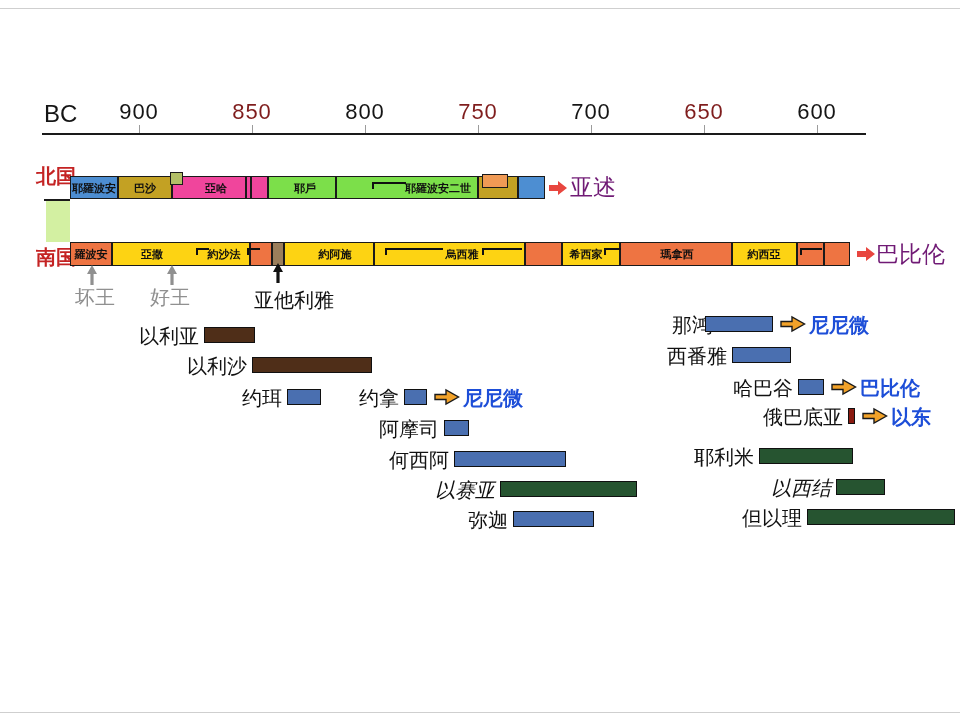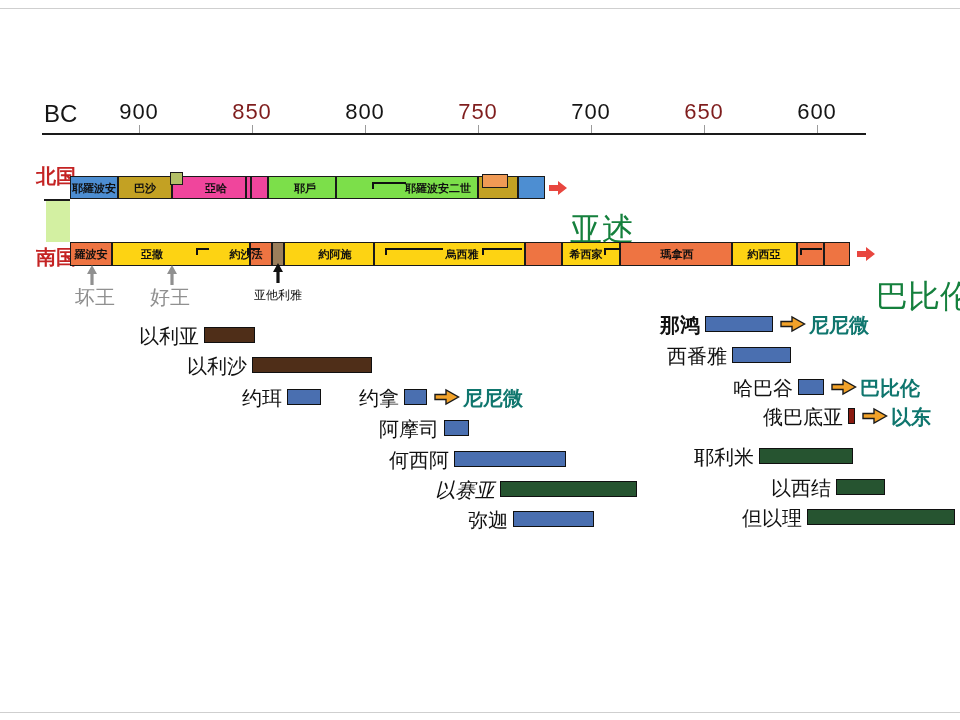--- a/index.html
+++ b/index.html
@@ -10,26 +10,26 @@
   .axis-num.gray{color:#7f1d1d;}
   .axis-bc{position:absolute;font-size:24px;color:#151515;}
   .tickmark{position:absolute;width:1px;height:9px;background:#9b9b9b;}
   .axis-line{position:absolute;background:#1a1a1a;}
   .side-label{position:absolute;font-size:20px;font-weight:bold;color:#c42323;white-space:nowrap;}
   .seg{position:absolute;border:1px solid #1a1a1a;box-sizing:border-box;}
   .seg-label{position:absolute;transform:translate(-50%,-50%);font-size:11px;font-weight:bold;color:#101010;white-space:nowrap;}
   .divider{position:absolute;background:#1a1a1a;}
   .bracket{position:absolute;border-top:2px solid #101010;border-left:2px solid #101010;box-sizing:border-box;}
   .overlay-box{position:absolute;border:1px solid #1a1a1a;box-sizing:border-box;}
-  .big-dest{position:absolute;font-size:32px;color:#15803d;white-space:nowrap;margin-top:36px;}
+  .big-dest{position:absolute;font-size:23px;color:#701a75;white-space:nowrap;}
   .legend-text{position:absolute;font-size:20px;color:#909090;white-space:nowrap;}
-  .legend-text.black{color:#111111;font-size:12px;}
+  .legend-text.black{color:#111111;font-size:20px;}
   .p-name{position:absolute;font-size:20px;color:#111111;white-space:nowrap;text-align:right;}
   .p-bar{position:absolute;border:1px solid #101010;box-sizing:border-box;}
-  .p-dest{position:absolute;font-size:20px;font-weight:bold;color:#0f766e;white-space:nowrap;}
+  .p-dest{position:absolute;font-size:20px;font-weight:bold;color:#1d4ed8;white-space:nowrap;}
   .tex{background-image:radial-gradient(rgba(0,0,0,.5) 1px, rgba(0,0,0,0) 1.7px),radial-gradient(rgba(255,255,255,.22) 1px, rgba(0,0,0,0) 1.7px);background-size:6px 5px,9px 7px;}
 </style>
 </head>
 <body>
 
 <div id="stage">
   <div class="hline" style="top:8px"></div>
   <div class="hline" style="top:712px"></div>
 
   <span class="axis-bc" style="left:44px;top:100px">BC</span>
@@ -88,21 +88,21 @@
     <div class="divider" style="position: absolute; left: 373px; top: 242px; width: 2px; height: 24px;"></div>
     <div class="divider" style="position: absolute; left: 823px; top: 242px; width: 2px; height: 24px;"></div>
     <div class="bracket" style="position: absolute; left: 196px; top: 248px; width: 13px; height: 7px;"></div>
     <div class="bracket" style="position: absolute; left: 247px; top: 248px; width: 13px; height: 7px;"></div>
     <div class="bracket" style="position: absolute; left: 385px; top: 248px; width: 58px; height: 7px;"></div>
     <div class="bracket" style="position: absolute; left: 482px; top: 248px; width: 40px; height: 7px;"></div>
     <div class="bracket" style="position: absolute; left: 604px; top: 248px; width: 17px; height: 7px;"></div>
     <div class="bracket" style="position: absolute; left: 800px; top: 248px; width: 22px; height: 7px;"></div>
     <div class="seg-label" style="position: absolute; left: 91px; top: 254px;">羅波安</div>
     <div class="seg-label" style="position: absolute; left: 152px; top: 254px;">亞撒</div>
-    <div class="seg-label" style="position: absolute; left: 224px; top: 254px; margin-left: 22px;">約沙法</div>
+    <div class="seg-label" style="position: absolute; left: 224px; top: 254px;">約沙法</div>
     <div class="seg-label" style="position: absolute; left: 335px; top: 254px;">約阿施</div>
     <div class="seg-label" style="position: absolute; left: 462px; top: 254px;">烏西雅</div>
     <div class="seg-label" style="position: absolute; left: 586px; top: 254px; font-family: Liberation Mono, monospace;">希西家</div>
     <div class="seg-label" style="position: absolute; left: 677px; top: 254px;">瑪拿西</div>
     <div class="seg-label" style="position: absolute; left: 764px; top: 254px;">約西亞</div>
     <div style="position: absolute; left: 46px; top: 201px; width: 24px; height: 41px; background: rgb(211, 240, 162);"></div>
     <div class="divider" style="position: absolute; left: 44px; top: 199px; width: 26px; height: 2px;"></div>
     <div style="position: absolute; left: 548px; top: 180px; width: 20px; height: 16px;"><svg width="20" height="16" viewBox="0 0 20 16">
         <path d="M1 5 H10 V1 L19 8 L10 15 V11 H1 Z" fill="#e8463f"></path>
       </svg></div>
@@ -131,21 +131,21 @@
       </svg></div>
     <div class="p-dest" style="position: absolute; left: 463px; top: 385px;">尼尼微</div>
     <div class="p-name" style="position: absolute; right: 521px; top: 416px;">阿摩司</div>
     <div class="p-bar tex" style="position: absolute; left: 444px; top: 420px; width: 25px; height: 16px; background: rgb(74, 111, 176);"></div>
     <div class="p-name" style="position: absolute; right: 511px; top: 447px;">何西阿</div>
     <div class="p-bar tex" style="position: absolute; left: 454px; top: 451px; width: 112px; height: 16px; background: rgb(74, 111, 176);"></div>
     <div class="p-name" style="position: absolute; right: 465px; top: 477px; font-style: italic;">以赛亚</div>
     <div class="p-bar tex" style="position: absolute; left: 500px; top: 481px; width: 137px; height: 16px; background: rgb(38, 84, 48);"></div>
     <div class="p-name" style="position: absolute; right: 452px; top: 507px;">弥迦</div>
     <div class="p-bar tex" style="position: absolute; left: 513px; top: 511px; width: 81px; height: 16px; background: rgb(74, 111, 176);"></div>
-    <div class="p-name" style="position: absolute; right: 260px; top: 312px; font-weight: bold;">那鸿</div>
+    <div class="p-name" style="position: absolute; right: 248px; top: 312px;">那鸿</div>
     <div class="p-bar tex" style="position: absolute; left: 705px; top: 316px; width: 68px; height: 16px; background: rgb(74, 111, 176);"></div>
     <div style="position: absolute; left: 780px; top: 315px; width: 26px; height: 18px;"><svg width="26" height="18" viewBox="0 0 26 18">
         <path d="M1 6.5 H12 V2 L24.5 9 L12 16 V11.5 H1 Z" fill="#f2a229" stroke="#1a1a1a" stroke-width="1.4"></path>
       </svg></div>
     <div class="p-dest" style="position: absolute; left: 809px; top: 312px;">尼尼微</div>
     <div class="p-name" style="position: absolute; right: 233px; top: 343px;">西番雅</div>
     <div class="p-bar tex" style="position: absolute; left: 732px; top: 347px; width: 59px; height: 16px; background: rgb(74, 111, 176);"></div>
     <div class="p-name" style="position: absolute; right: 167px; top: 375px;">哈巴谷</div>
     <div class="p-bar tex" style="position: absolute; left: 798px; top: 379px; width: 26px; height: 16px; background: rgb(74, 111, 176);"></div>
     <div style="position: absolute; left: 831px; top: 378px; width: 26px; height: 18px;"><svg width="26" height="18" viewBox="0 0 26 18">
@@ -153,17 +153,17 @@
       </svg></div>
     <div class="p-dest" style="position: absolute; left: 860px; top: 375px;">巴比伦</div>
     <div class="p-name" style="position: absolute; right: 117px; top: 404px;">俄巴底亚</div>
     <div class="p-bar tex" style="position: absolute; left: 848px; top: 408px; width: 7px; height: 16px; background: rgb(138, 26, 16);"></div>
     <div style="position: absolute; left: 862px; top: 407px; width: 26px; height: 18px;"><svg width="26" height="18" viewBox="0 0 26 18">
         <path d="M1 6.5 H12 V2 L24.5 9 L12 16 V11.5 H1 Z" fill="#f2a229" stroke="#1a1a1a" stroke-width="1.4"></path>
       </svg></div>
     <div class="p-dest" style="position: absolute; left: 891px; top: 404px;">以东</div>
     <div class="p-name" style="position: absolute; right: 206px; top: 444px;">耶利米</div>
     <div class="p-bar tex" style="position: absolute; left: 759px; top: 448px; width: 94px; height: 16px; background: rgb(38, 84, 48);"></div>
-    <div class="p-name" style="position: absolute; right: 129px; top: 475px;">以西结</div>
+    <div class="p-name" style="position: absolute; right: 129px; top: 475px; font-style: italic;">以西结</div>
     <div class="p-bar tex" style="position: absolute; left: 836px; top: 479px; width: 49px; height: 16px; background: rgb(38, 84, 48);"></div>
     <div class="p-name" style="position: absolute; right: 158px; top: 505px;">但以理</div>
     <div class="p-bar tex" style="position: absolute; left: 807px; top: 509px; width: 148px; height: 16px; background: rgb(38, 84, 48);"></div>
   </div>
 
 </body></html>

